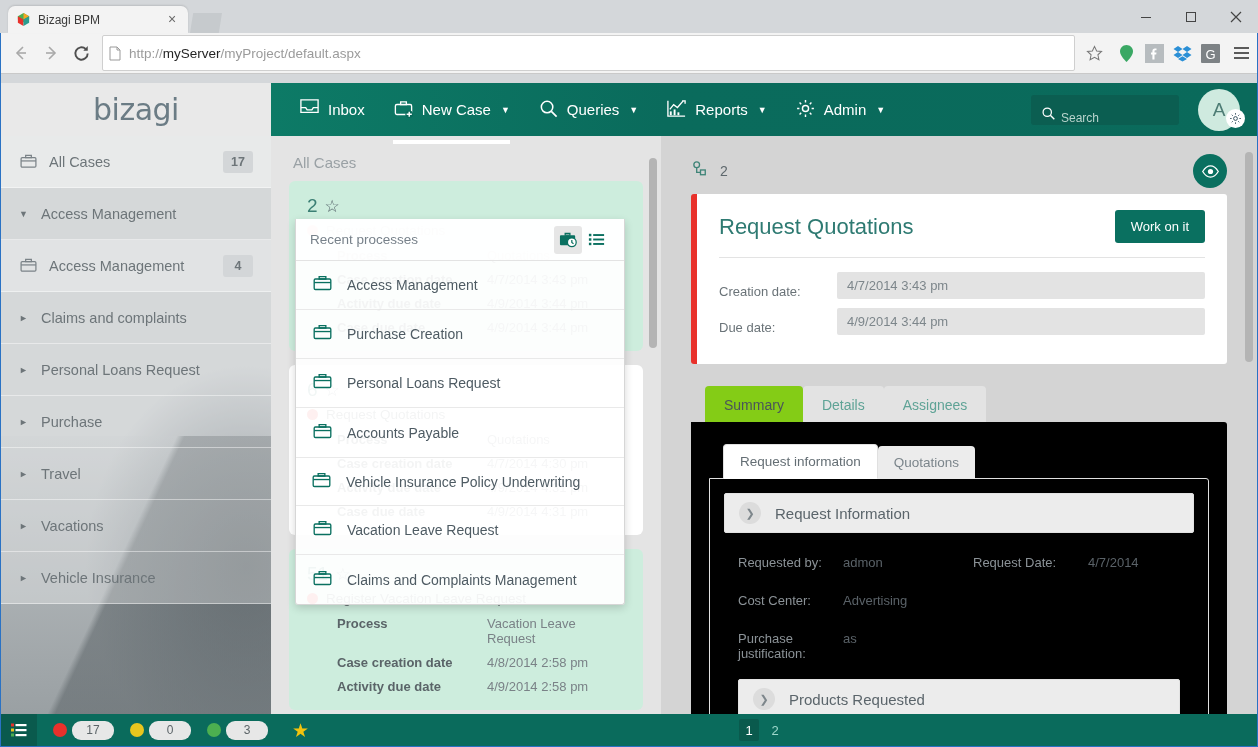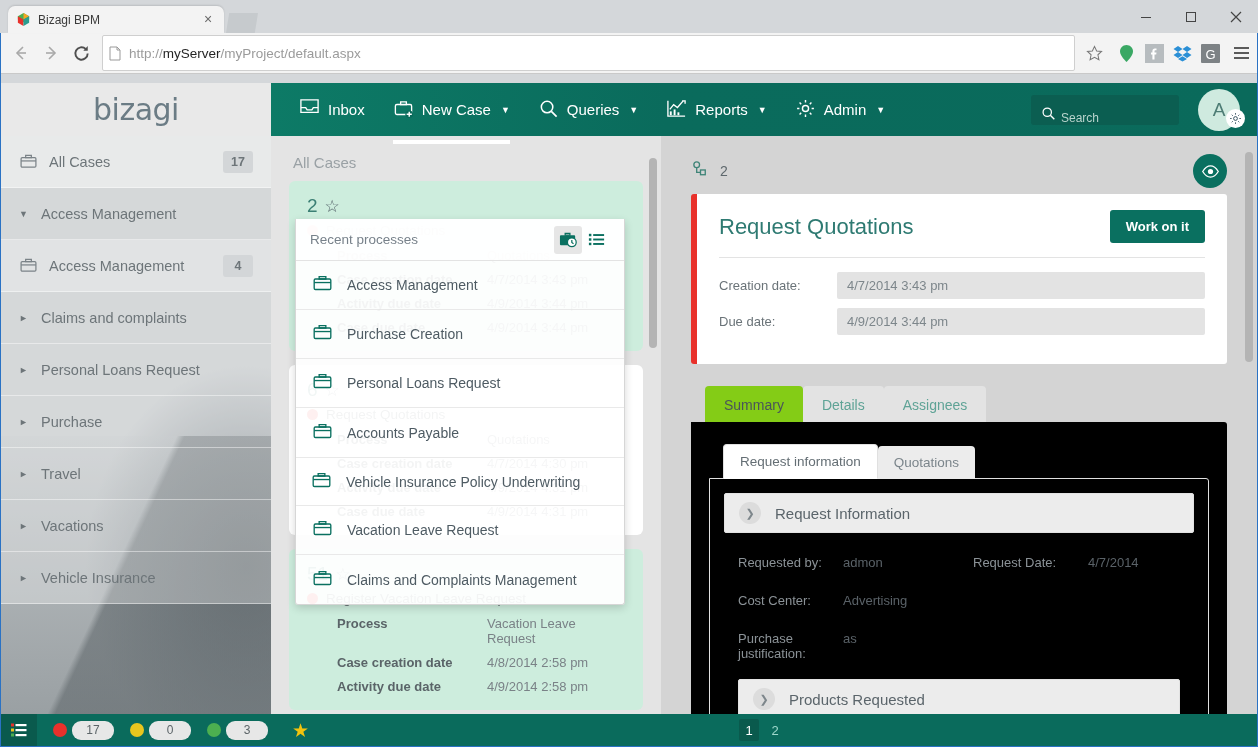--- a/index.html
+++ b/index.html
@@ -13,21 +13,21 @@
 
   
   .browser { width:1258px; height:747px; position:relative; background:#d4d7da; }
   .win-frame { position:absolute; inset:0; border:1px solid #2a72c4; }
 
   .tabstrip {
     height:33px; background:#d4d7da; position:relative;
     display:flex; align-items:flex-end; padding-left:8px;
   }
   .tab {
-    width:216px; height:27px; background:#f3f3f3;
+    width:180px; height:27px; background:#f3f3f3;
     border-radius:7px 7px 0 0; display:flex; align-items:center;
     padding:0 8px; position:relative; box-shadow:0 -1px 2px rgba(0,0,0,.12);
   }
   .tab-fav { width:15px; height:15px; margin-right:7px; flex:0 0 auto; }
   .tab-title {
     font-size:12px; color:#3b3b3b; white-space:nowrap; overflow:hidden;
     flex:1 1 auto;
   }
   .tab-close {
     width:16px; height:16px; line-height:14px; text-align:center;
@@ -219,25 +219,25 @@
     cursor:pointer;
   }
   .task-card {
     background:#fff; border-left:6px solid #e8312b; border-radius:3px;
     padding:16px 22px 20px 22px; position:relative;
   }
   .tc-head { display:flex; align-items:center; }
   .tc-title { font-size:22px; color:#2e7a72; flex:1 1 auto; }
   .workon {
     background:#0a7060; color:#fff; border:none; border-radius:3px;
-    padding:9px 16px; font-size:13px; font-weight:bold; cursor:pointer;
+    padding:9px 16px; font-size:13px; font-weight:normal; cursor:pointer;
     font-family:"Liberation Sans", sans-serif;
   }
   .tc-sep { height:1px; background:#e3e3e3; margin:14px 0 14px 0; }
-  .tc-row { display:flex; align-items:center; margin-bottom:9px; }
+  .tc-row { display:flex; align-items:flex-end; margin-bottom:9px; }
   .tc-lbl { width:118px; font-size:13px; color:#6a7378; flex:0 0 auto;}
   .tc-val {
     flex:1 1 auto; background:#e3e3e3; border-radius:2px; height:27px;
     display:flex; align-items:center; padding:0 10px; font-size:13px; color:#7d868b;
   }
 
   .tabs-outer { margin-top:22px; }
   .tabbar { display:flex; align-items:flex-end; padding-left:14px; }
   .tabbtn {
     padding:10px 18px 9px 18px; font-size:14px; color:#5fa396;

